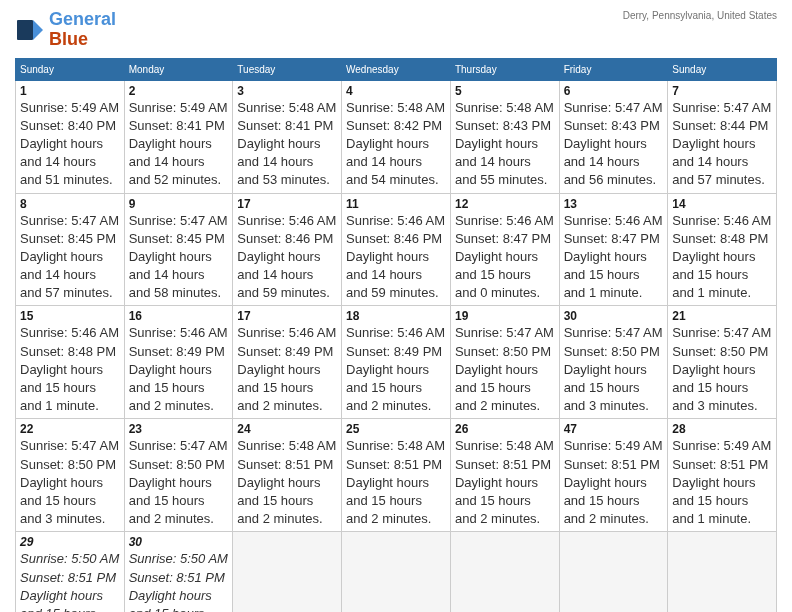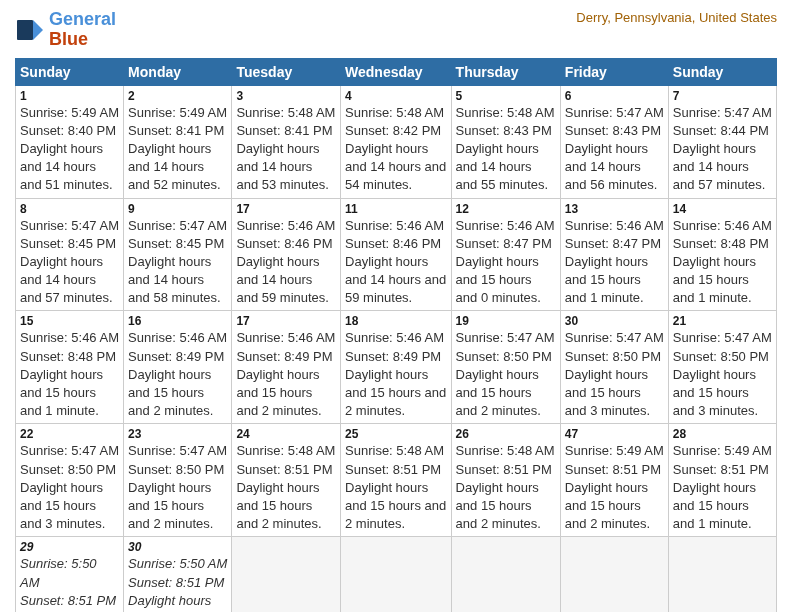--- a/index.html
+++ b/index.html
@@ -42,35 +42,35 @@
     }
     .title-area {
       text-align: right;
     }
     .month-title {
       font-size: 28px;
       font-weight: bold;
       color: #1a1a1a;
     }
     .location {
-      font-size: 13px;
-      color: #a16207;
+      font-size: 10px;
+      color: #737373;
     }
     .calendar {
       width: 100%;
       border-collapse: collapse;
       font-size: 10px;
     }
     .calendar th {
       background: #2e6da4;
       color: white;
       padding: 5px 4px;
       text-align: left;
-      font-size: 14px;
-      font-weight: bold;
+      font-size: 10px;
+      font-weight: normal;
       border: 1px solid #2e6da4;
     }
     .calendar td {
       border: 1px solid #ccc;
       vertical-align: top;
       padding: 3px 4px;
       width: 113px;
       height: 80px;
       background: #fff;
     }

